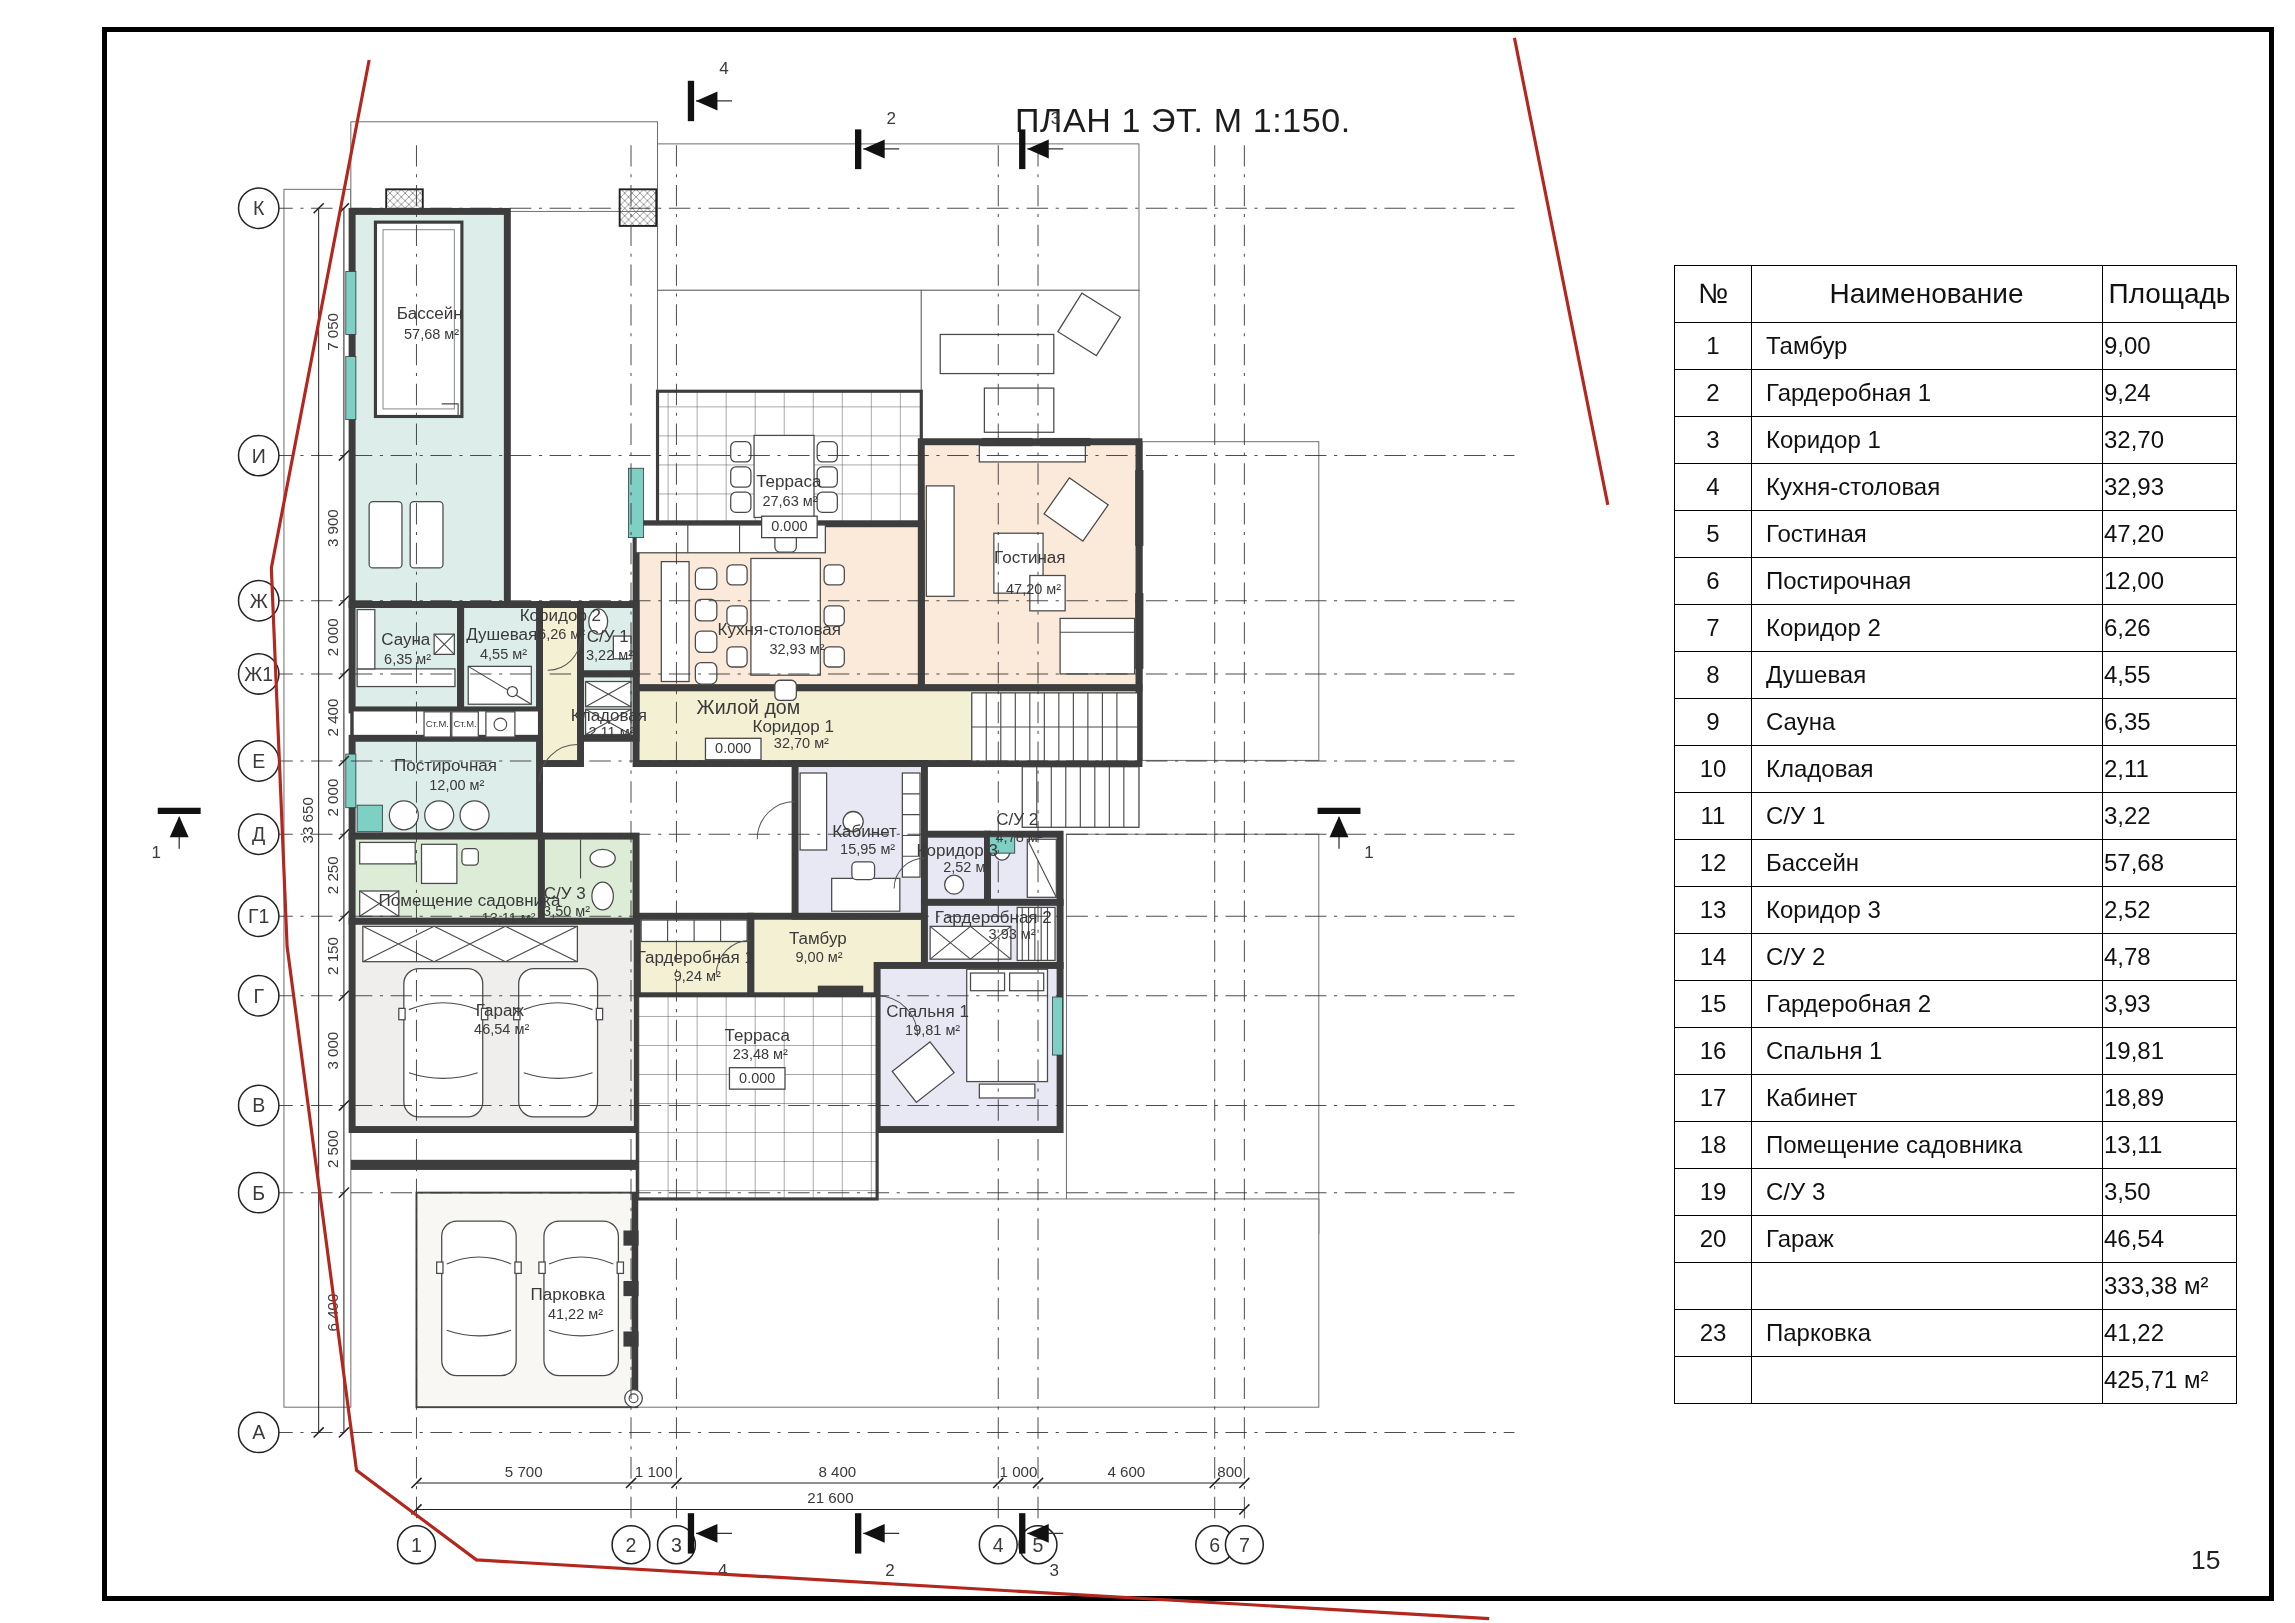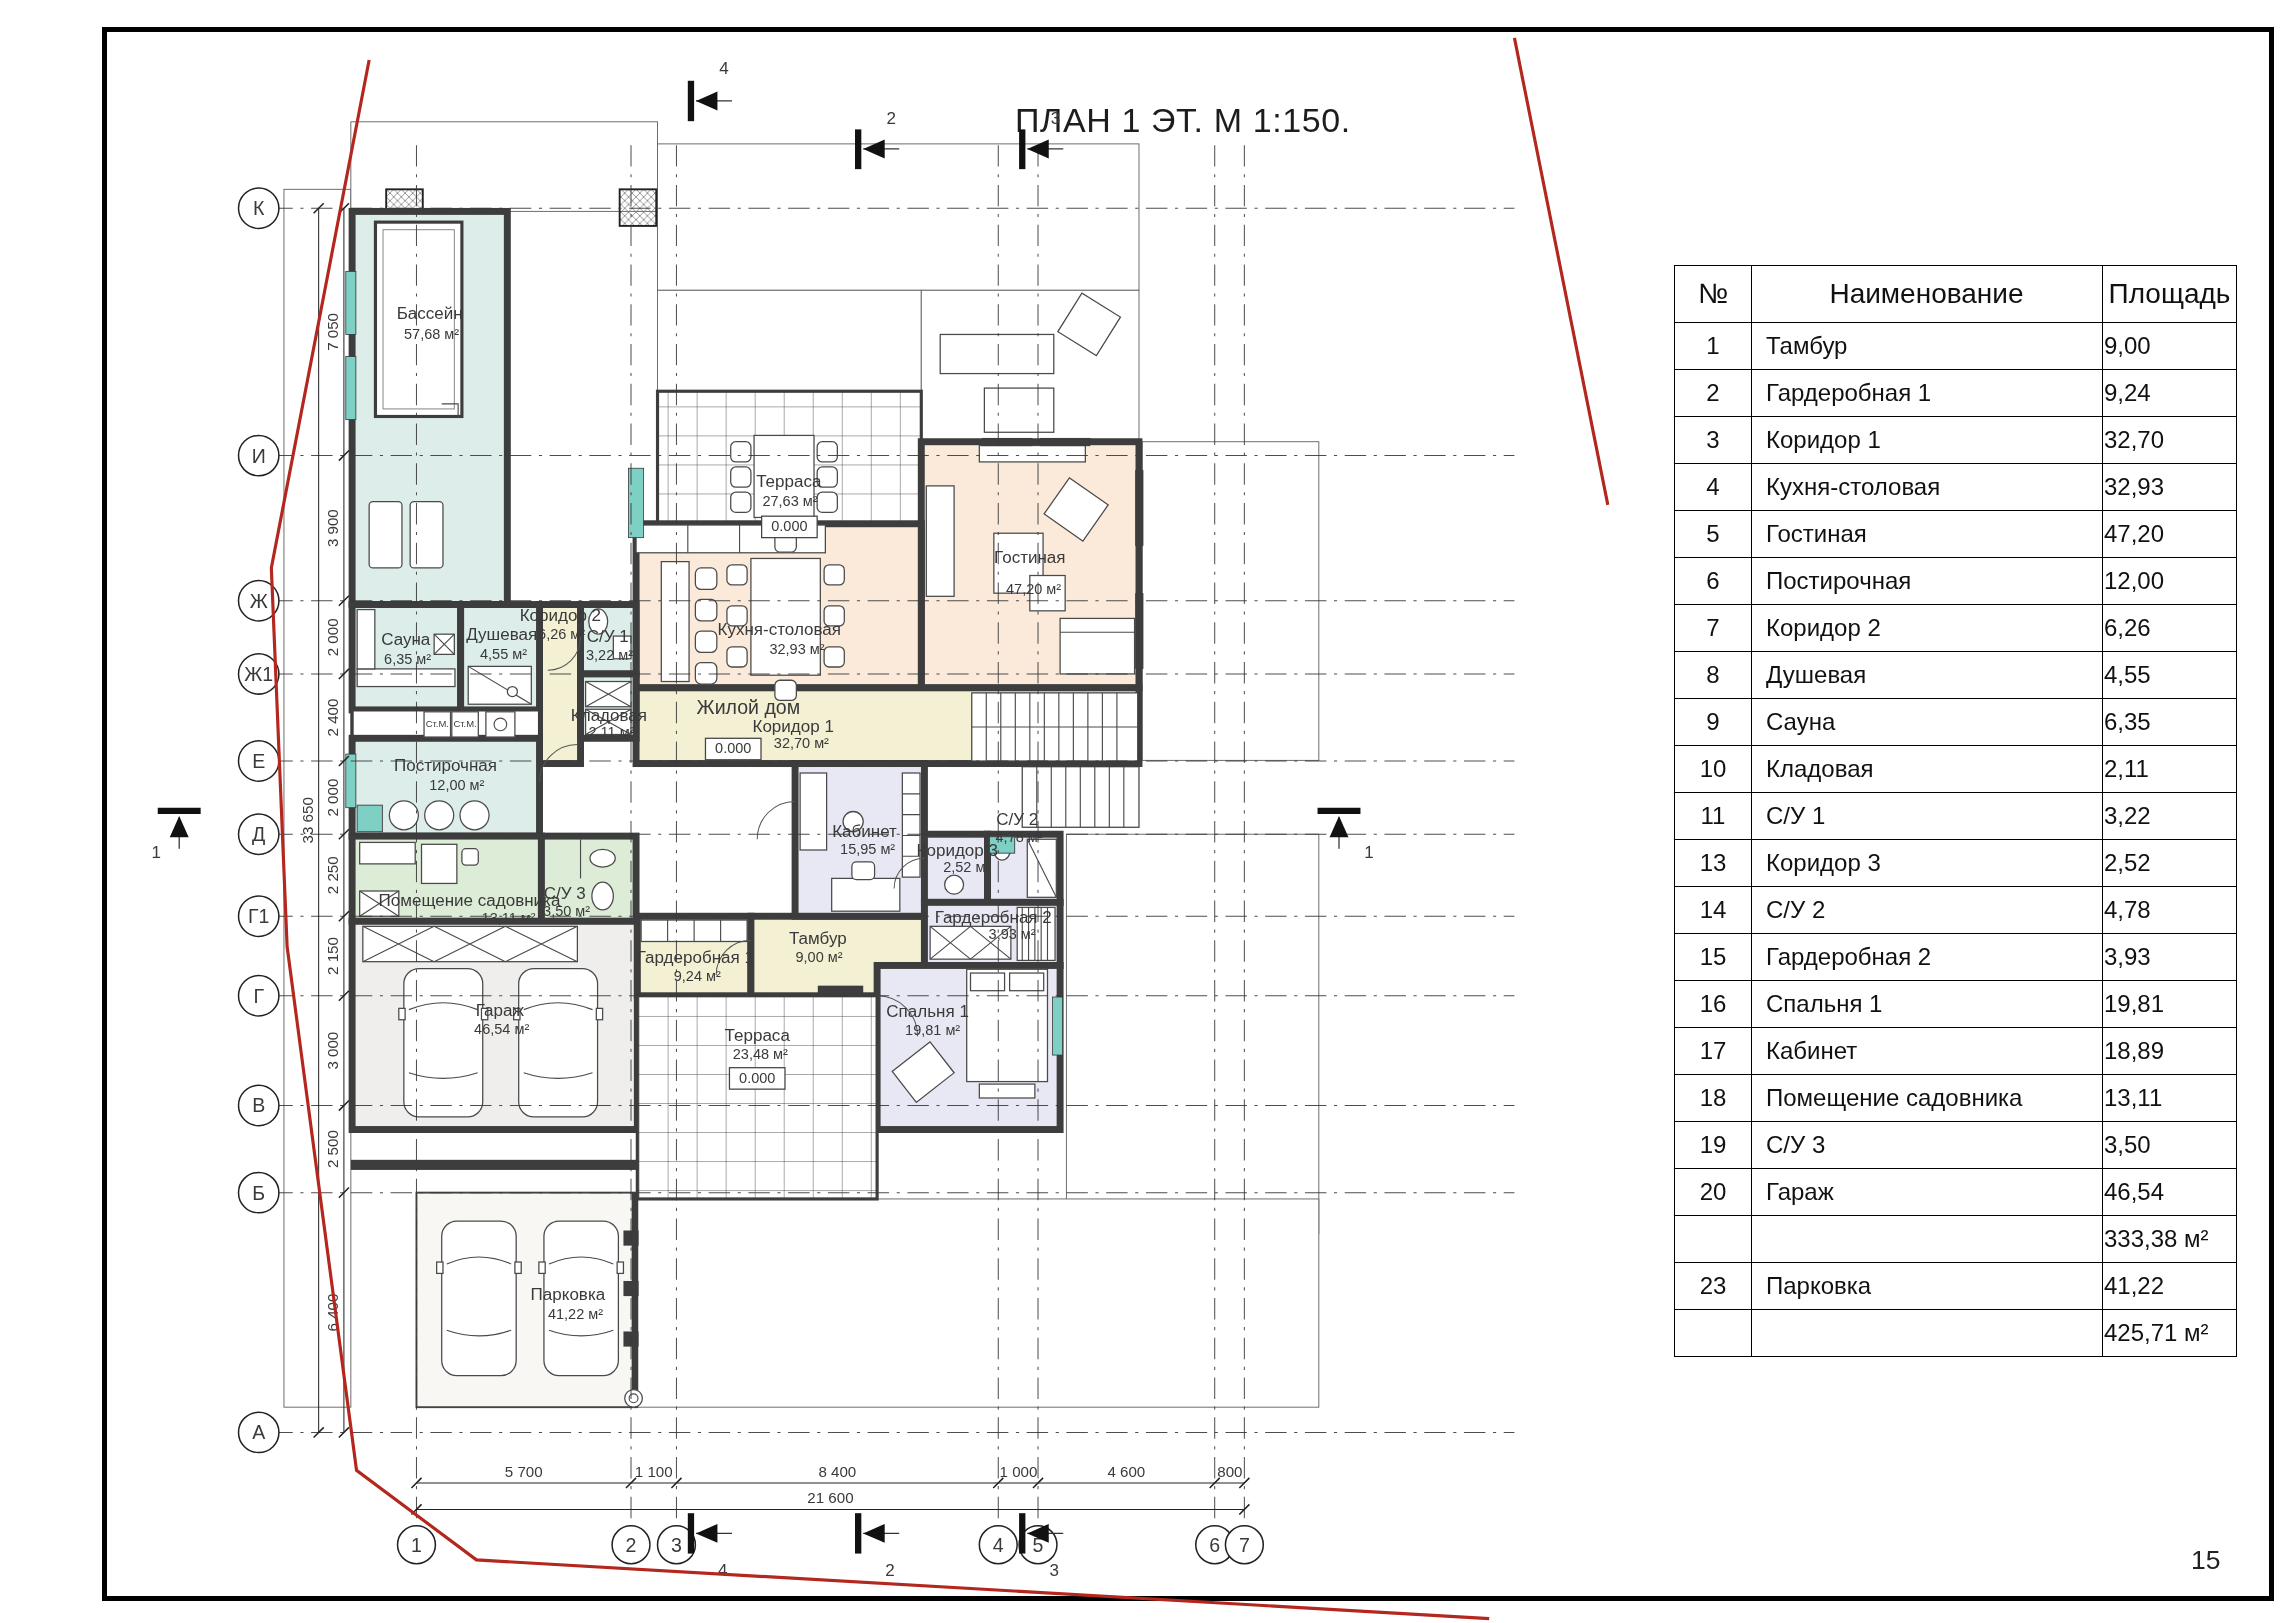--- a/index.html
+++ b/index.html
@@ -521,20 +521,25 @@
           <td class="c-num">10</td>
           <td class="c-name">Кладовая</td>
           <td class="c-area">2,11</td>
         </tr>
       <tr>
           <td class="c-num">11</td>
           <td class="c-name">С/У 1</td>
           <td class="c-area">3,22</td>
         </tr>
       <tr>
+          <td class="c-num">12</td>
+          <td class="c-name">Бассейн</td>
+          <td class="c-area">57,68</td>
+        </tr>
+      <tr>
           <td class="c-num">13</td>
           <td class="c-name">Коридор 3</td>
           <td class="c-area">2,52</td>
         </tr>
       <tr>
           <td class="c-num">14</td>
           <td class="c-name">С/У 2</td>
           <td class="c-area">4,78</td>
         </tr>
       <tr>

